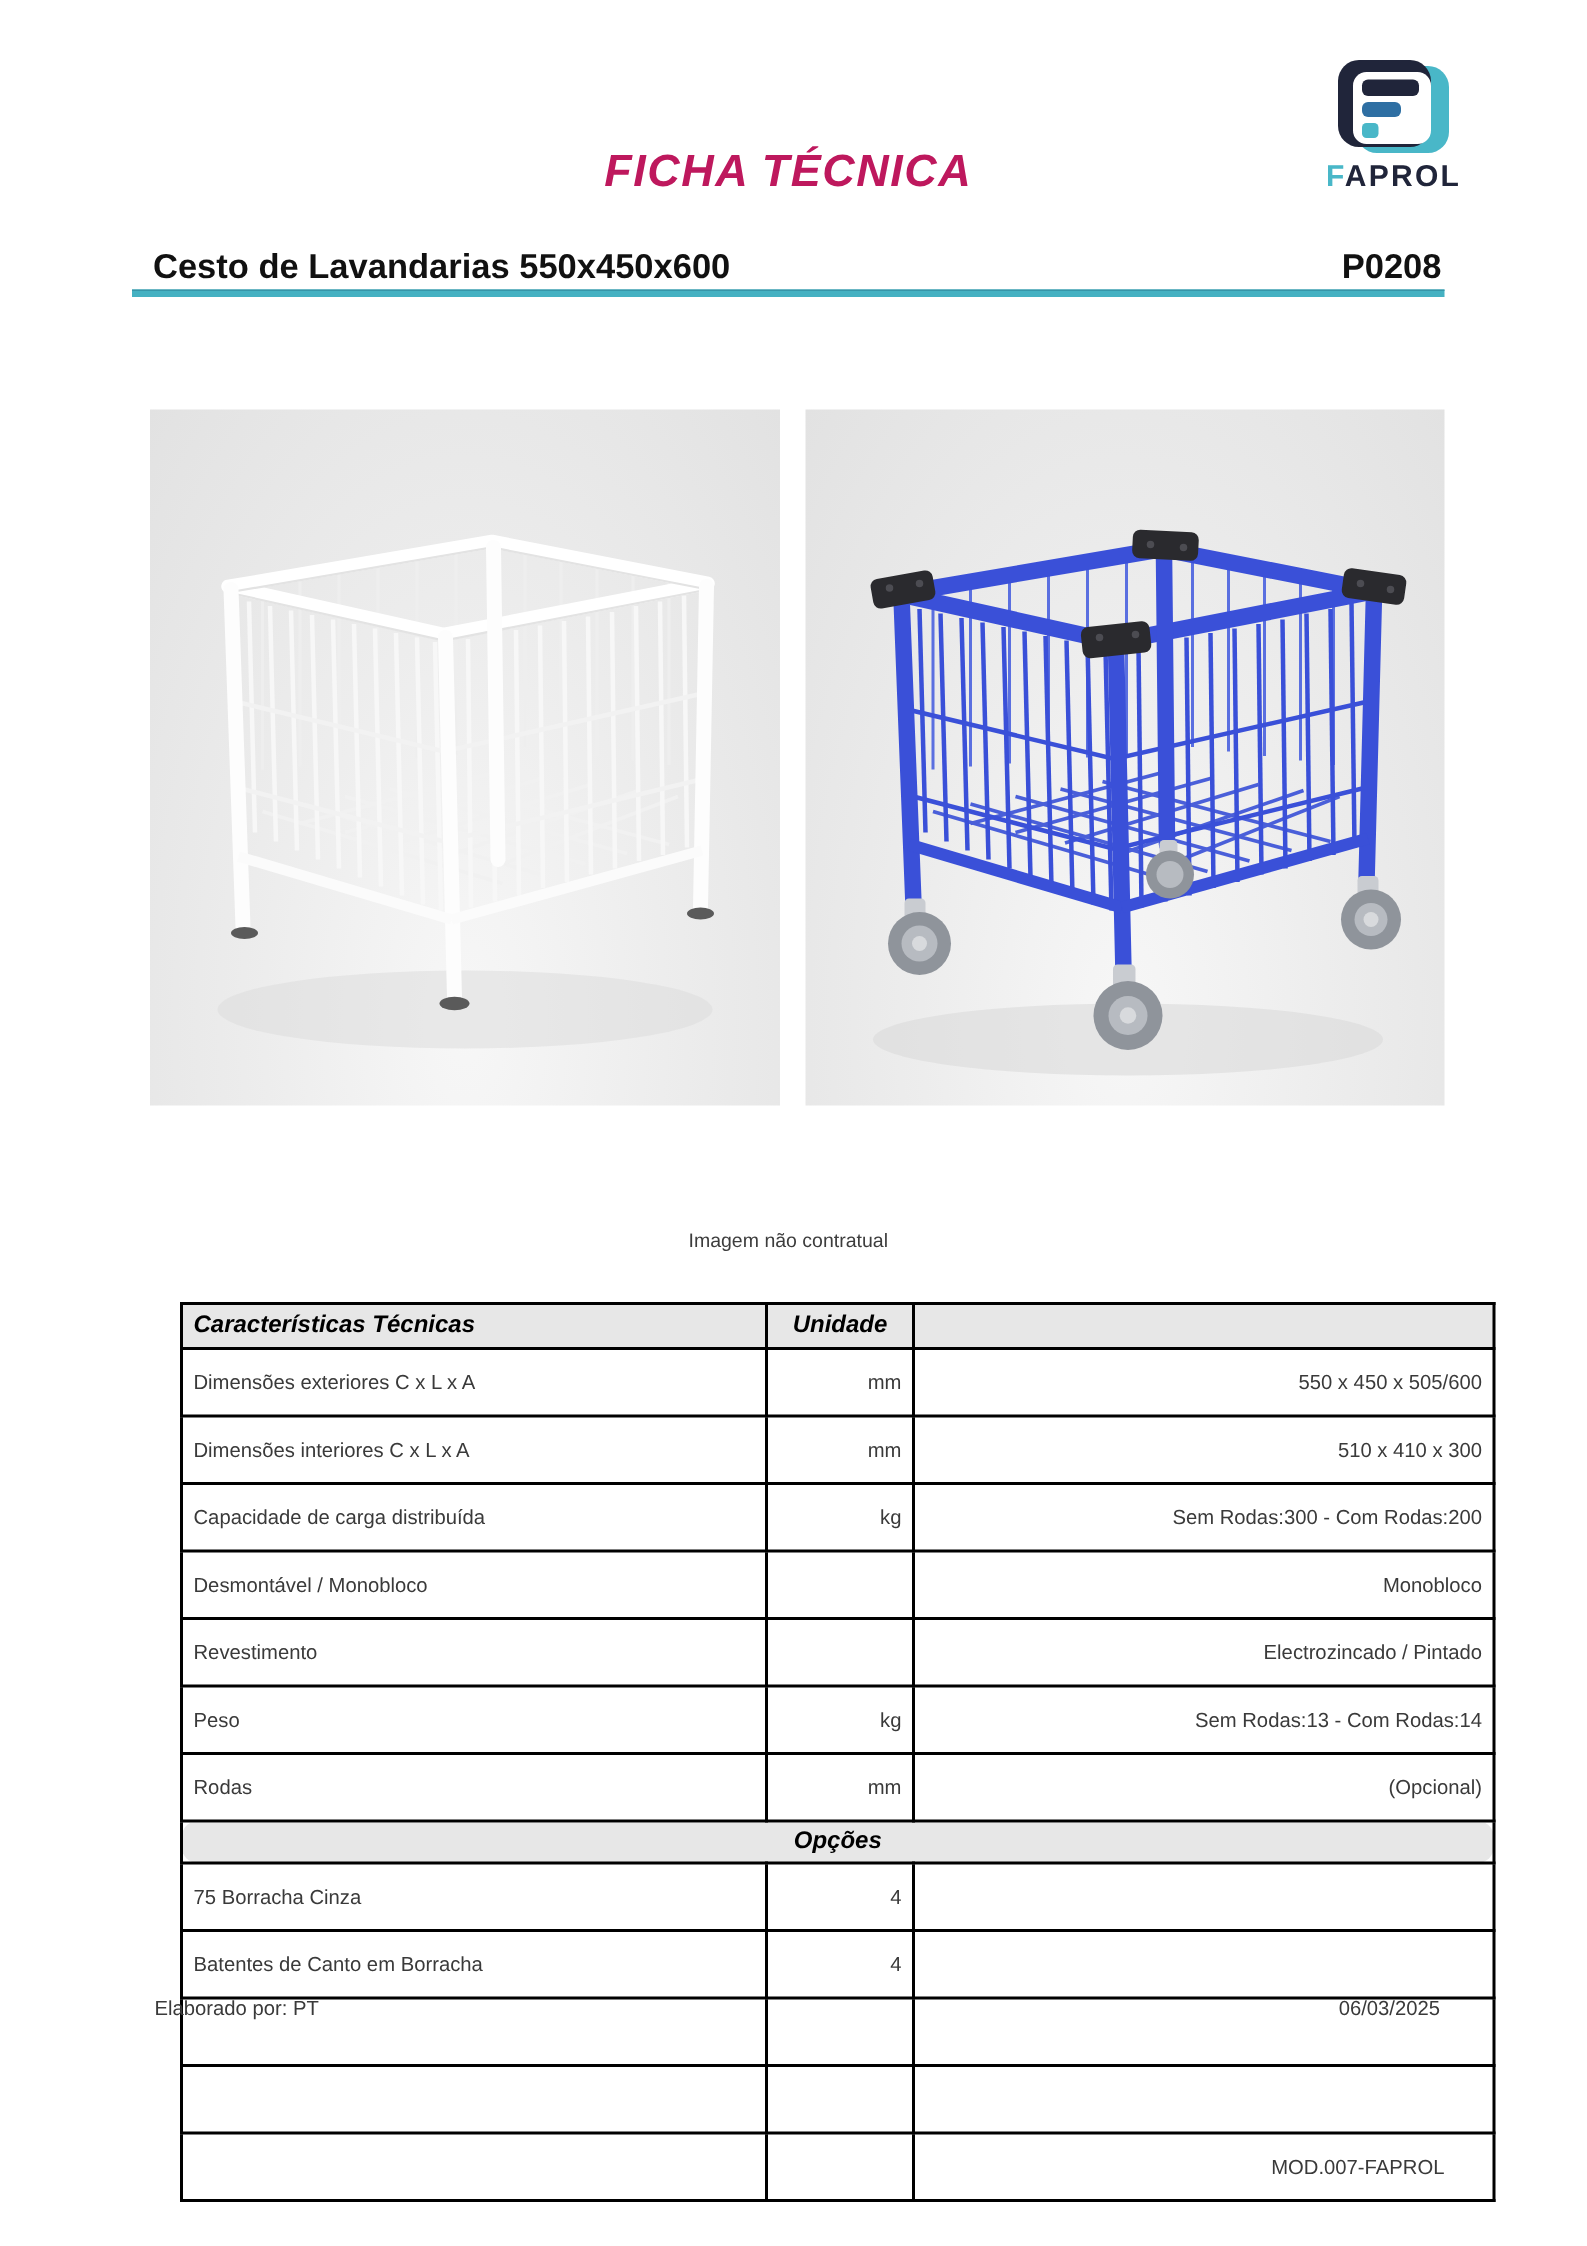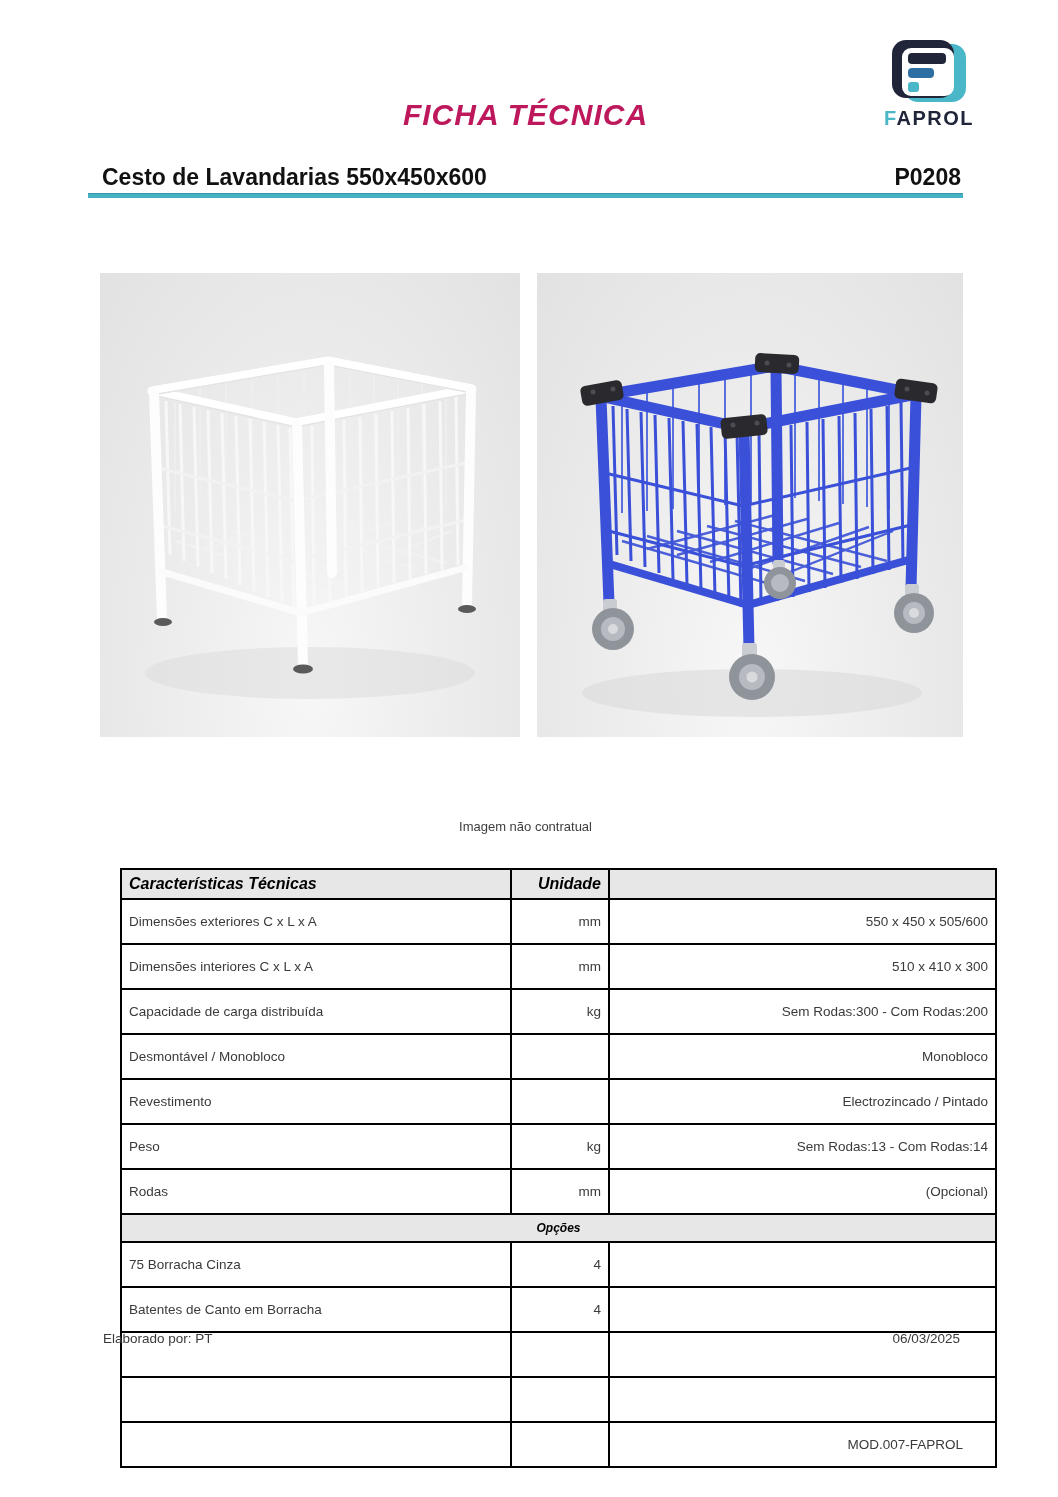--- a/index.html
+++ b/index.html
@@ -35,27 +35,27 @@
                  font-size:13px; color:#3d3d3d; }
 
   
   table.spec { position:absolute; left:88px; top:868px; width:875px;
                border-collapse:collapse; table-layout:fixed;margin-left:32px; }
   table.spec col.c1 { width:390px; } table.spec col.c2 { width:98px; } table.spec col.c3 { width:387px; }
   table.spec td, table.spec th { border:2px solid #000; padding:0 7px; overflow:hidden;
                white-space:nowrap; }
   tr.hdr { height:30px; background:#e7e7e7; }
   tr.hdr th { font-size:16px; font-style:italic; font-weight:bold; color:#000; text-align:left; }
-  tr.hdr th.u { text-align:right; }
+  tr.hdr th.u { text-align:center; }
   tr.row { height:45px;padding-left:32px; }
   tr.row td { font-size:13.5px; color:#3a3a3a; font-weight:400; }
   tr.row td.lbl { text-align:left; }
   tr.row td.unit, tr.row td.val { text-align:right; }
   tr.sec { height:28px; background:#e7e7e7; }
-  tr.sec td { font-size:12px; font-style:italic; font-weight:bold; color:#000; text-align:center; }
+  tr.sec td { font-size:16px; font-style:italic; font-weight:bold; color:#000; text-align:center;border-radius:11px; }
 
   
   .footer-row { position:absolute; left:88px; top:1331px; width:875px; font-size:13.5px; color:#3a3a3a; }
   .footer-left { position:absolute; left:15px; top:0; }
   .footer-date { position:absolute; right:3px; top:0; }
   .doc-ref { position:absolute; right:95px; top:1437px; font-size:13.5px; color:#3a3a3a;margin-left:20px; }
 </style>
 </head>
 <body>
 

